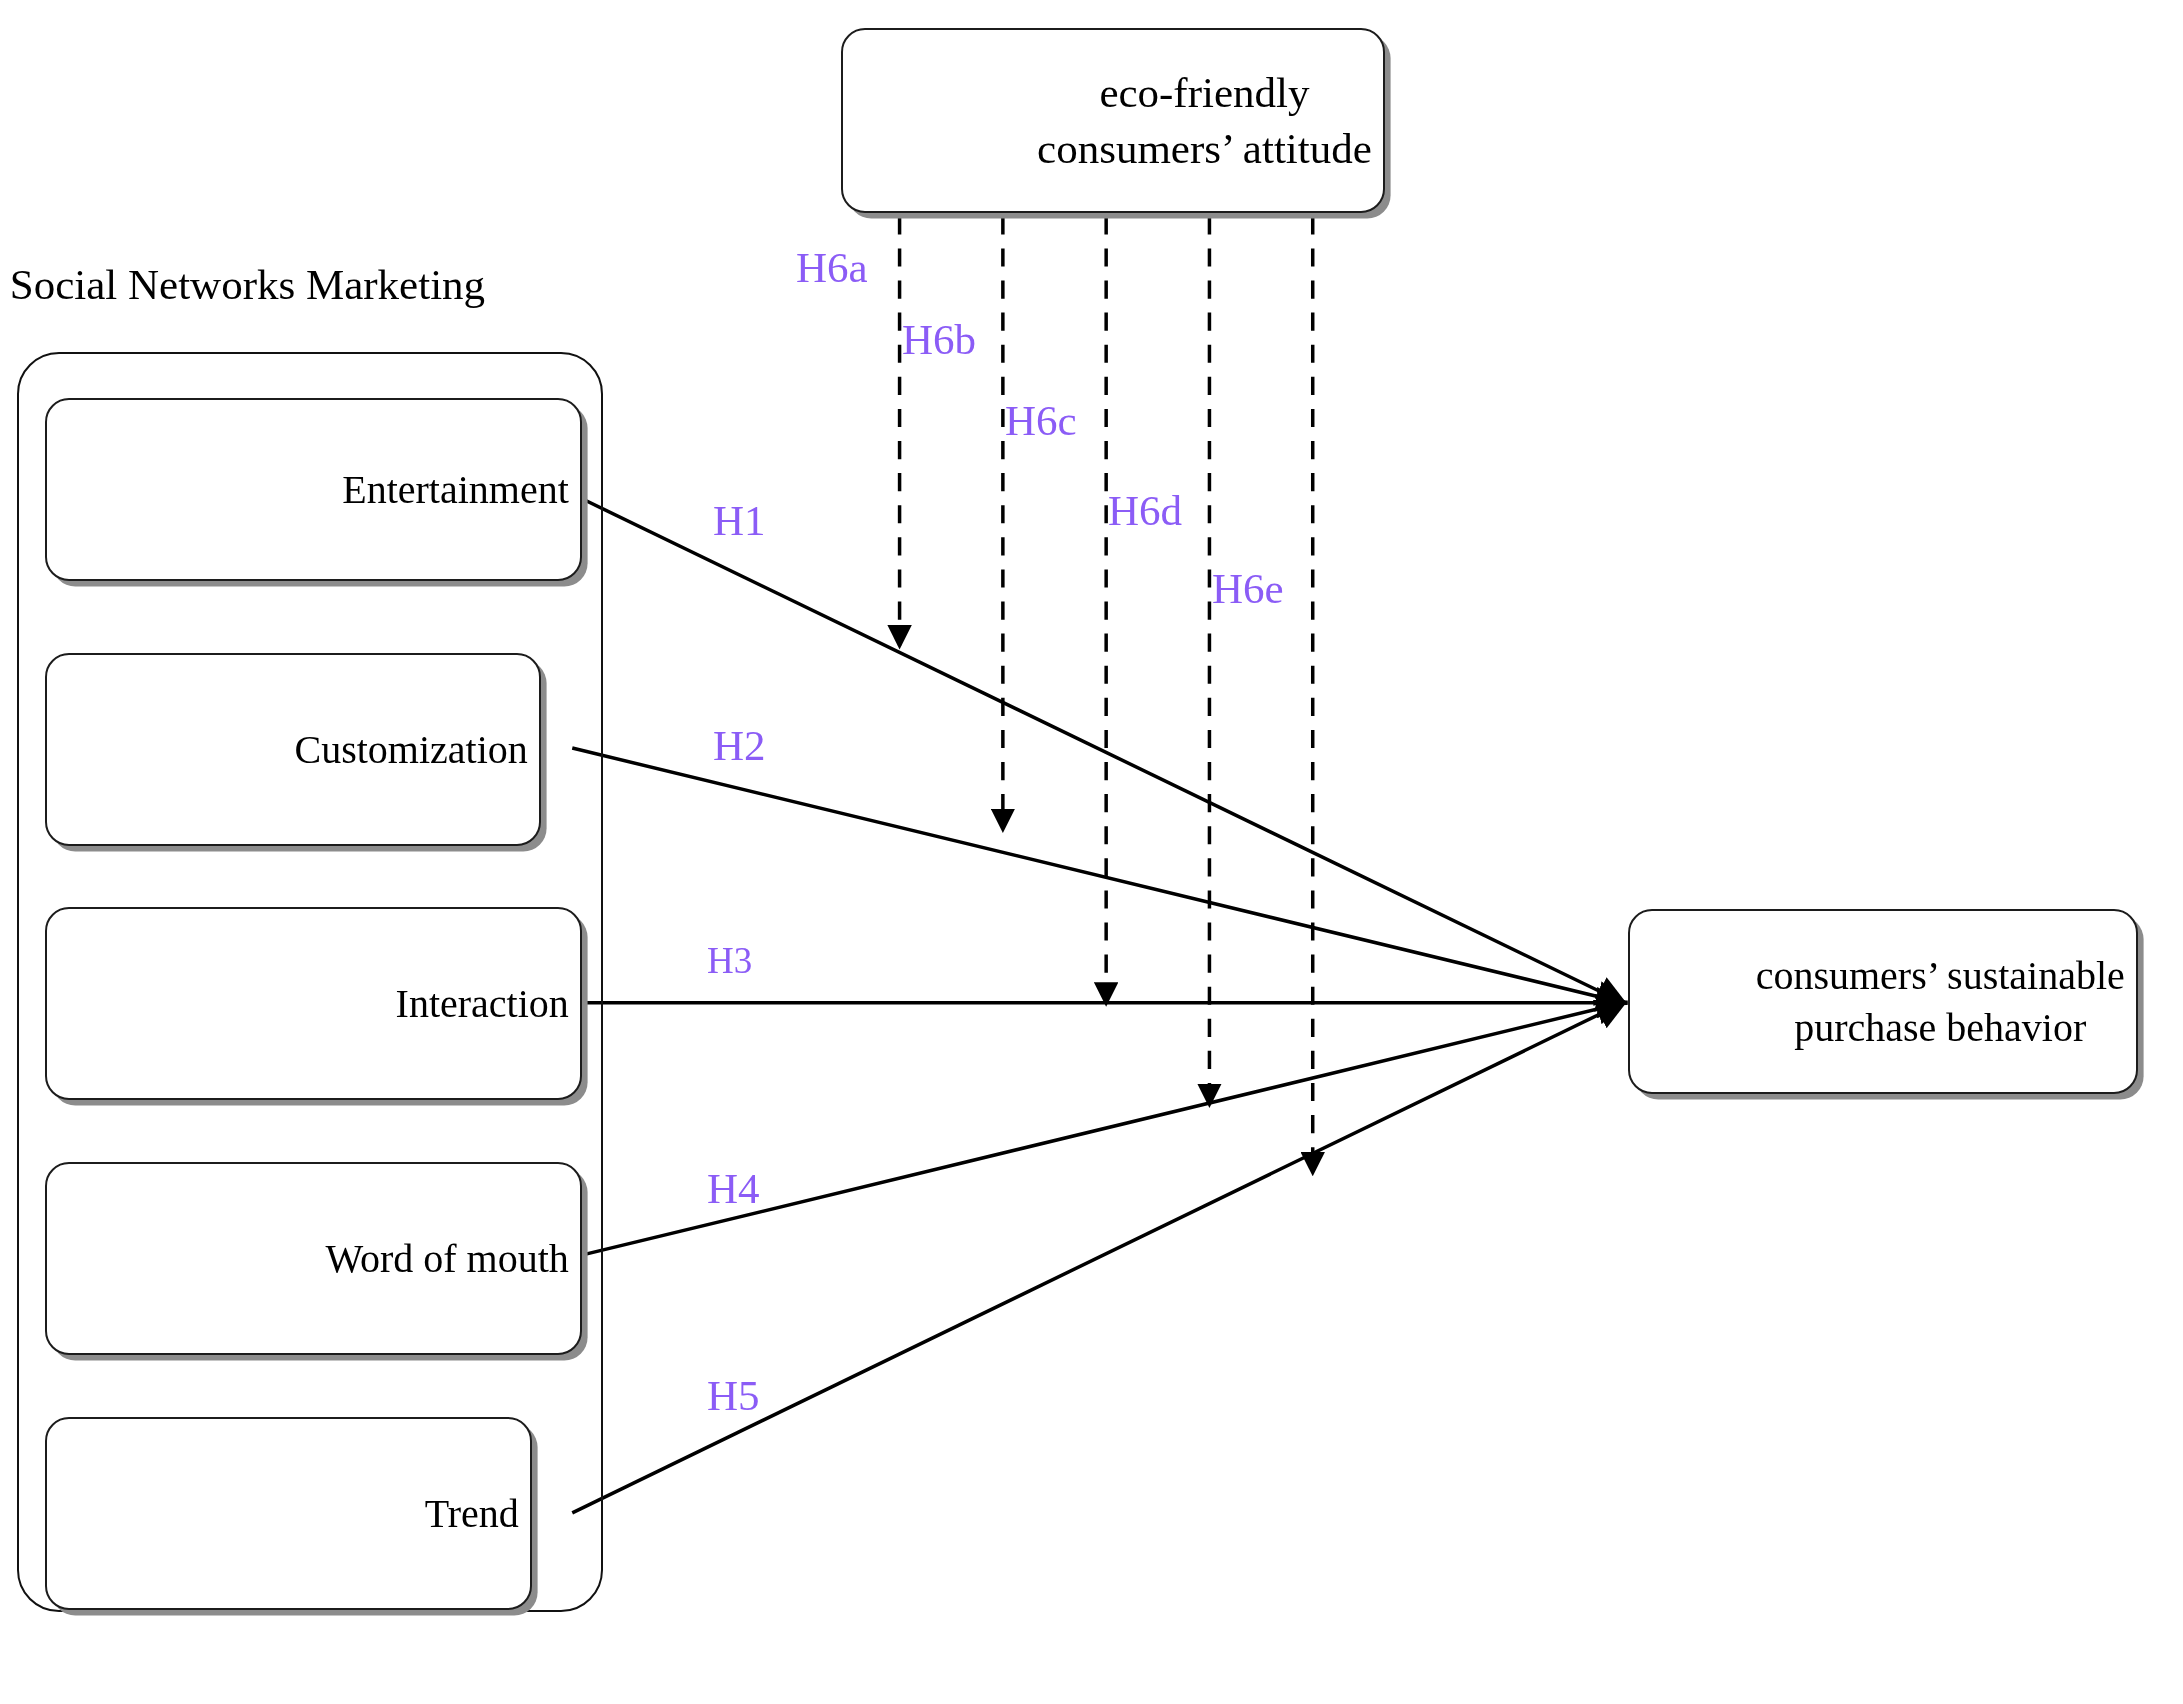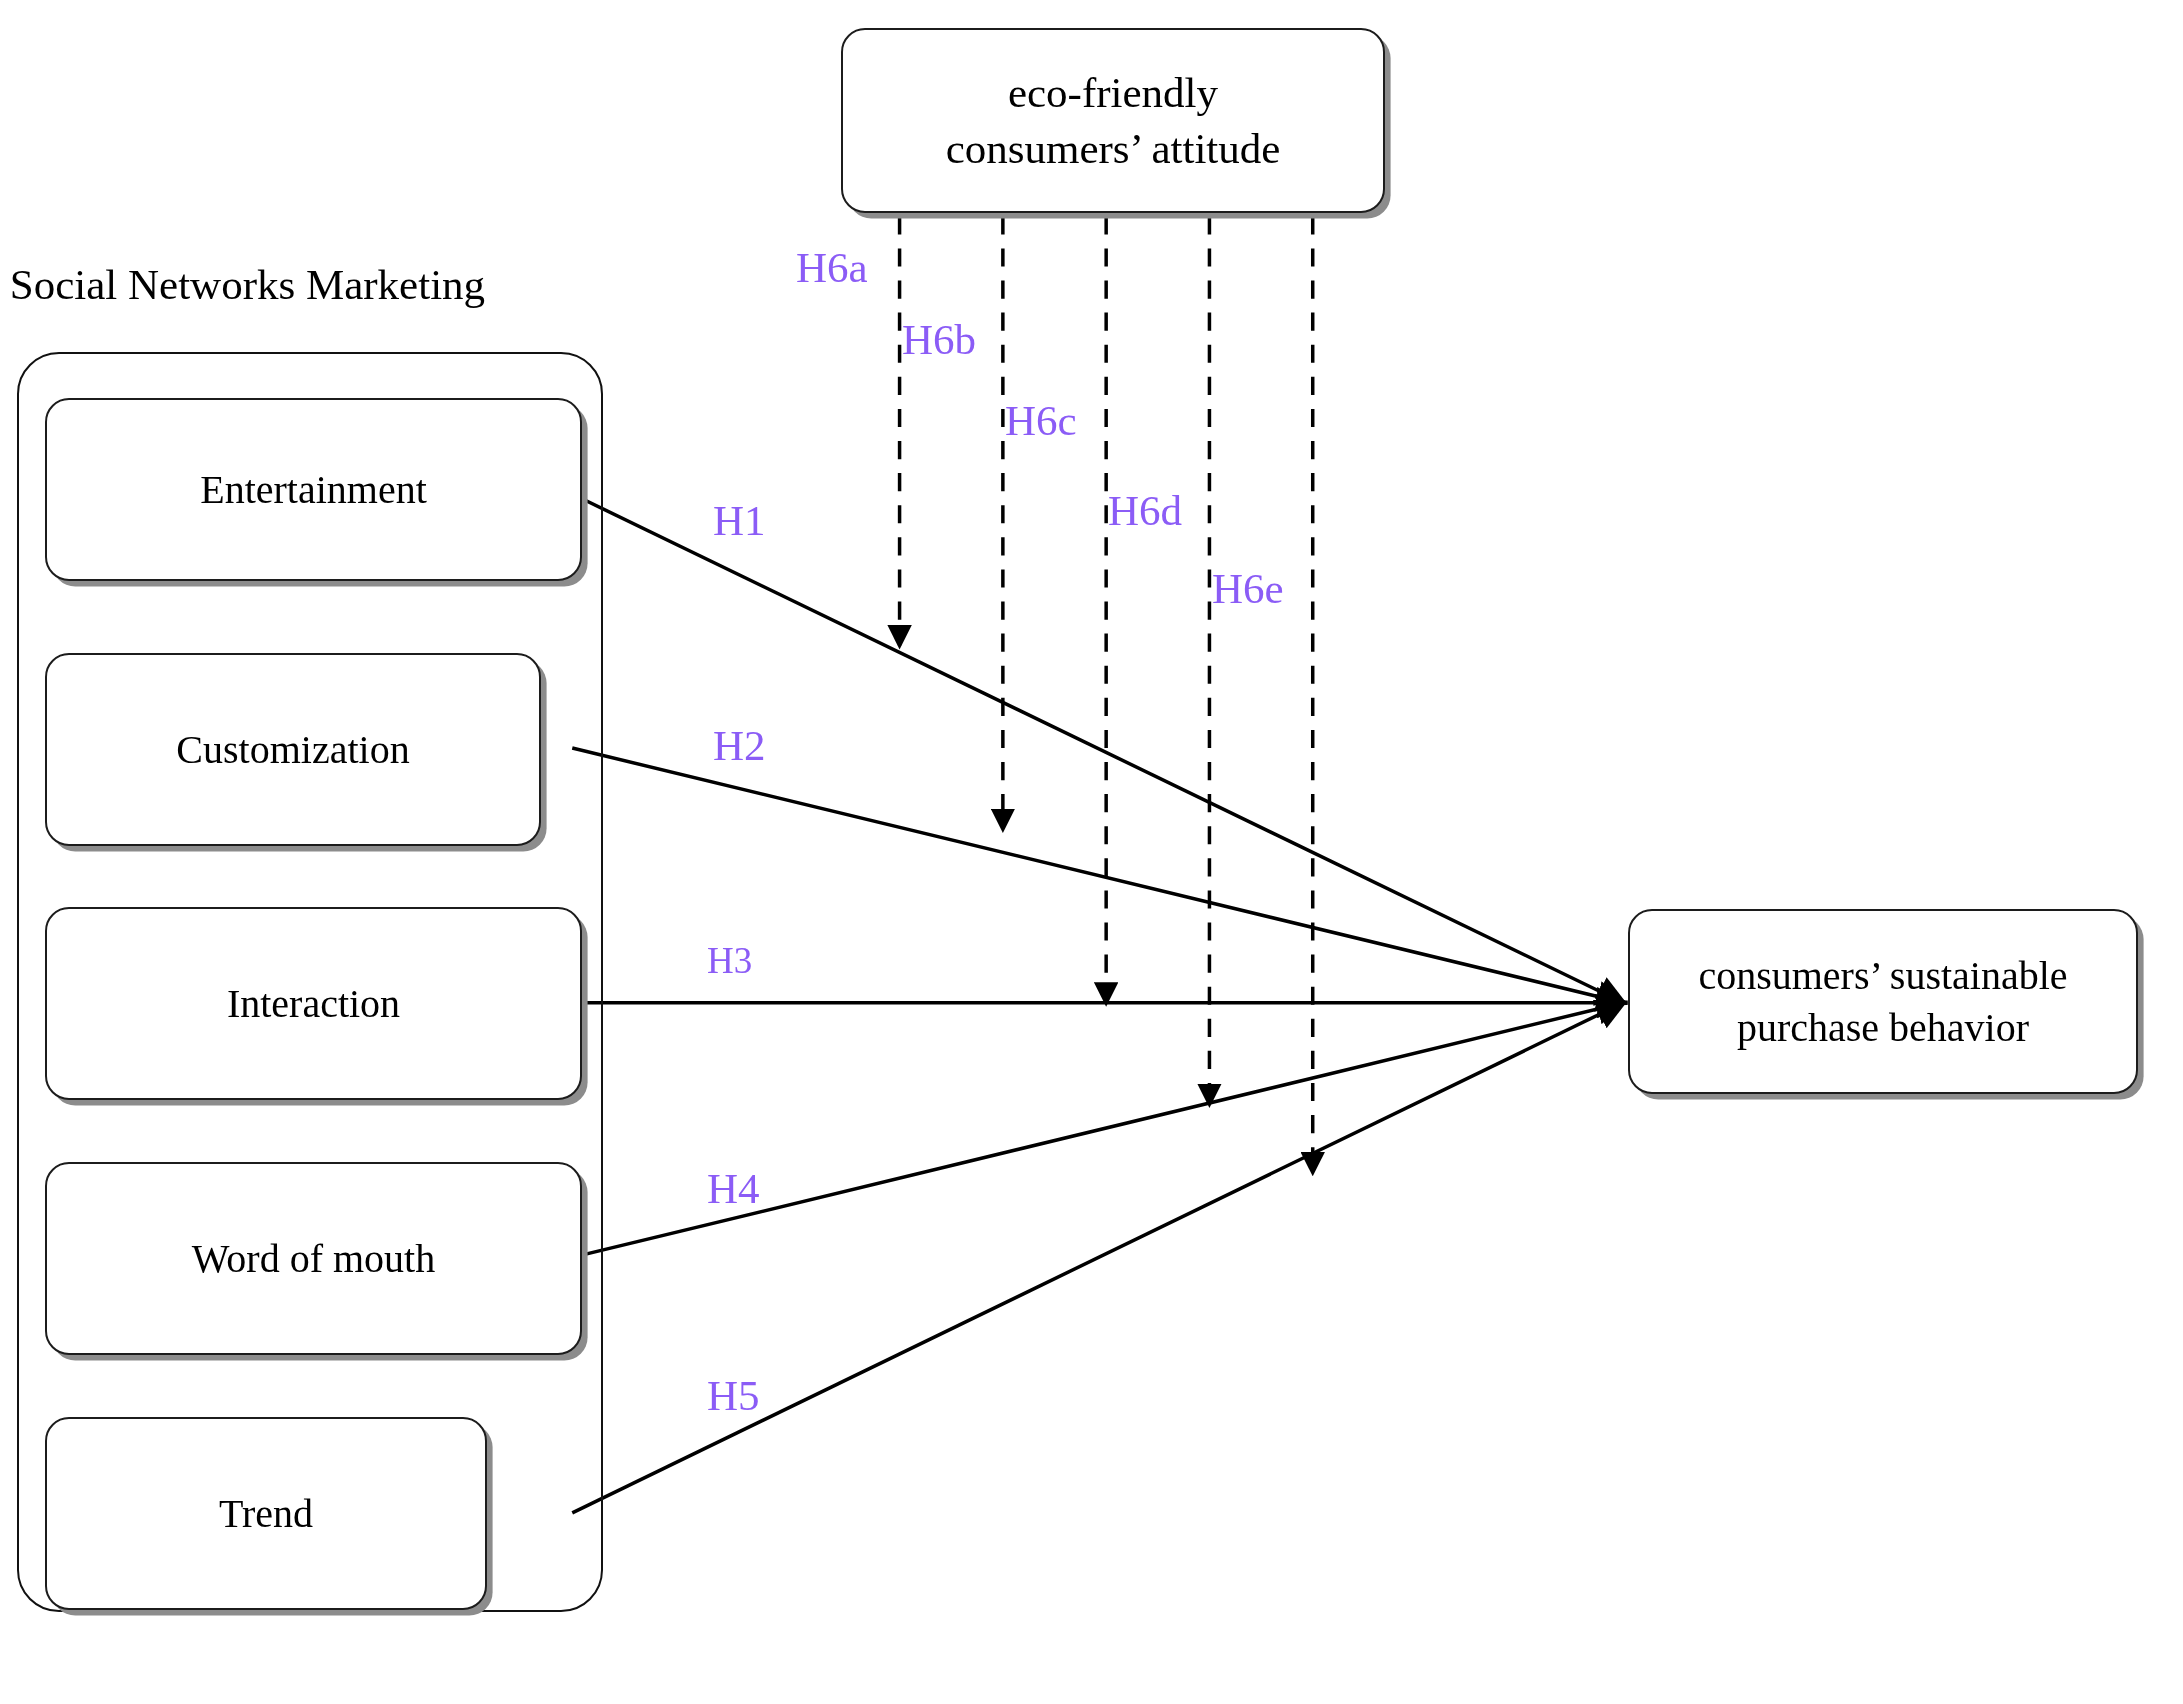--- a/index.html
+++ b/index.html
@@ -24,21 +24,21 @@
     pointer-events: none;
   }
   .node {
     position: absolute;
     box-sizing: border-box;
     background: #ffffff;
     border: 2.8px solid #1c1c1c;
     border-radius: 24px;
     display: flex;
     align-items: center;
-    justify-content: center;
+    justify-content: flex-end;
     text-align: center;
     color: #000000;
     box-shadow: 6.3px 6.3px 0 -0.7px #8c8c8c;
   }
   .node-label {
     display: block;
     line-height: 1.28;
     padding: 0 11.2px;
     white-space: pre-line;
   }
@@ -112,21 +112,21 @@
   </div>
 
   <div class="node" style="left:45px; top:907px; width:537px; height:193px; font-size:40px;">
     <span class="node-label">Interaction</span>
   </div>
 
   <div class="node" style="left:45px; top:1162px; width:537px; height:193px; font-size:40px;">
     <span class="node-label">Word of mouth</span>
   </div>
 
-  <div class="node" style="left:45px; top:1417px; width:442px; height:193px; font-size:40px;">
+  <div class="node" style="left:45px; top:1417px; width:487px; height:193px; font-size:40px;">
     <span class="node-label">Trend</span>
   </div>
 
   <div class="node" style="left:1628px; top:909px; width:510px; height:185px; font-size:40px;">
     <span class="node-label">consumers’ sustainable
 purchase behavior</span>
   </div>
 
   <div class="edge-label" style="left:713px; top:499px; font-size:43px;">H1</div>
   <div class="edge-label" style="left:713px; top:724px; font-size:43px;">H2</div>

